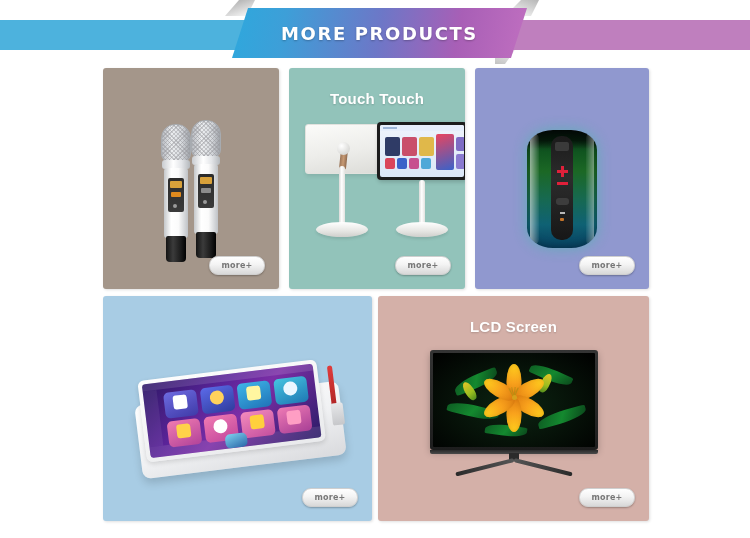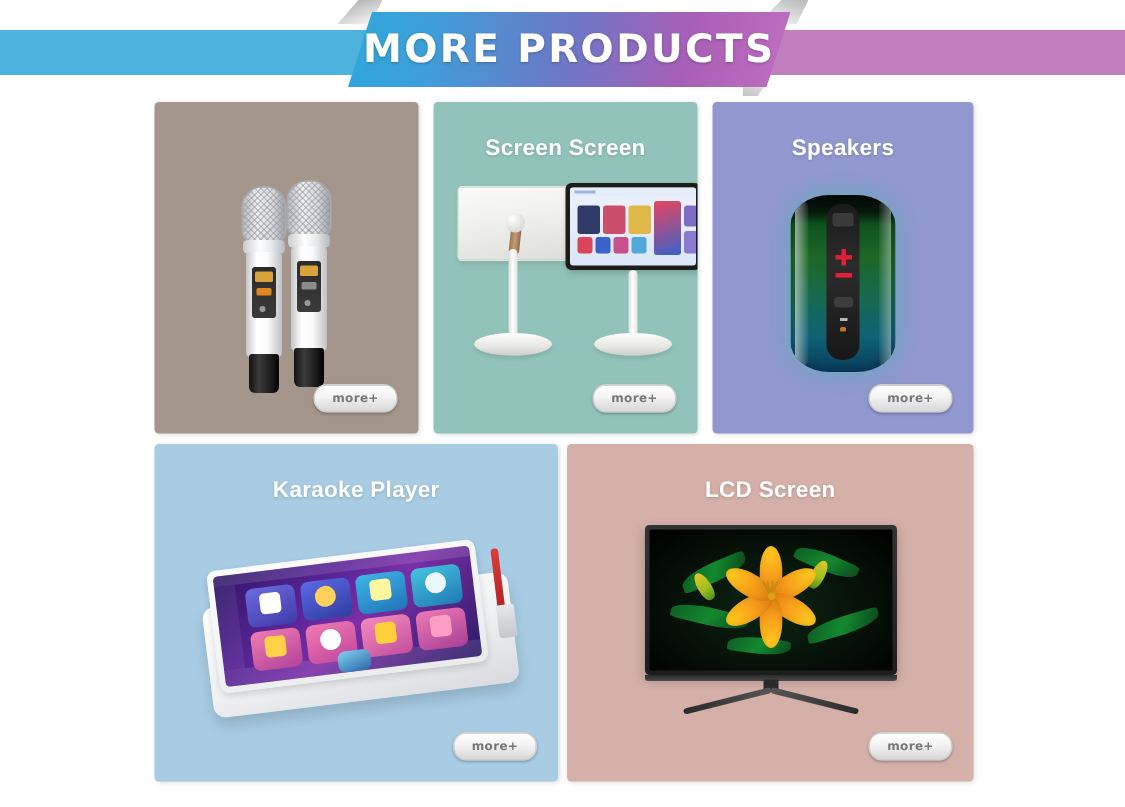--- a/index.html
+++ b/index.html
@@ -35,21 +35,21 @@
     clip-path:polygon(16px 0,34px 0,26px 16px,0 16px);
   }
   .ribbon-shadow-rb{
     position:absolute;left:495px;top:50px;width:36px;height:14px;
     background:linear-gradient(20deg,rgba(120,120,120,0.45),rgba(255,255,255,0));
     clip-path:polygon(0 0,20px 0,10px 14px,0 14px);
   }
   .banner-title{
     position:absolute;left:232px;top:8px;width:295px;height:50px;
     display:flex;align-items:center;justify-content:center;
-    color:#ffffff;font-size:26px;font-weight:bold;letter-spacing:1.6px;
+    color:#ffffff;font-size:18px;font-weight:bold;letter-spacing:1.6px;
     text-shadow:0 1px 2px rgba(0,0,0,0.25);
     font-family:"DejaVu Sans",sans-serif;
   }
 
   
   .grid{position:absolute;left:103px;top:68px;width:546px;height:453px;}
   .card{
     position:absolute;border-radius:3px;overflow:hidden;
     box-shadow:1px 1px 3px rgba(0,0,0,0.13);
   }
@@ -260,21 +260,21 @@
           <div class="mic-led"></div>
           <div class="mic-led2b"></div>
         <div class="mic-dot"></div>
           <div class="mic-base"></div>
       </div>
     </div>
     <div class="more-btn">more+</div>
   </div>
 
   <div class="card" id="card-touch" style="background: rgb(146, 195, 186);">
-    <div class="card-title">Screen Screen</div>
+    <div class="card-title">Touch Touch</div>
     <div class="ts-stage">
       <div class="ts-back"></div>
       <div class="ts-arm"></div>
       <div class="ts-hinge"></div>
       <div class="ts-pole" style="left:50px;top:50px;height:62px;"></div>
       <div class="ts-foot" style="left:27px;top:106px;"></div>
       <div class="ts-front">
         <div class="ts-screen">
           <div class="ts-topbar"></div>
           <div class="ts-tile" style="left:5px;top:12px;width:15px;height:19px;background:#2f3b66;"></div>
@@ -289,39 +289,37 @@
           <div class="ts-tile" style="left:76px;top:29px;width:9px;height:15px;background:#8a7ad0;"></div>
         </div>
       </div>
       <div class="ts-pole" style="left:130px;top:64px;height:48px;"></div>
       <div class="ts-foot" style="left:107px;top:106px;"></div>
     </div>
     <div class="more-btn">more+</div>
   </div>
 
   <div class="card" id="card-speakers" style="background: rgb(144, 152, 207);">
-    <div class="card-title">Speakers</div>
     <div class="sp-stage">
       <div class="sp-body">
         <div class="sp-glassL"></div>
         <div class="sp-glassR"></div>
         <div class="sp-center"></div>
         <div class="sp-grill"></div>
         <div class="sp-plus"></div>
         <div class="sp-minus"></div>
         <div class="sp-btn"></div>
         <div class="sp-dash"></div>
         <div class="sp-dot"></div>
       </div>
     </div>
     <div class="more-btn">more+</div>
   </div>
 
   <div class="card" id="card-karaoke" style="background: rgb(168, 204, 228);">
-    <div class="card-title">Karaoke Player</div>
     <div class="kk-stage">
       <div class="kk-unit">
         <div class="kk-base"></div>
         <div class="kk-red"></div>
         <div class="kk-side"></div>
         <div class="kk-screen-frame">
           <div class="kk-screen">
             <div class="kk-top"></div>
             <div class="kk-left"></div>
             <div class="kk-bot"></div>

